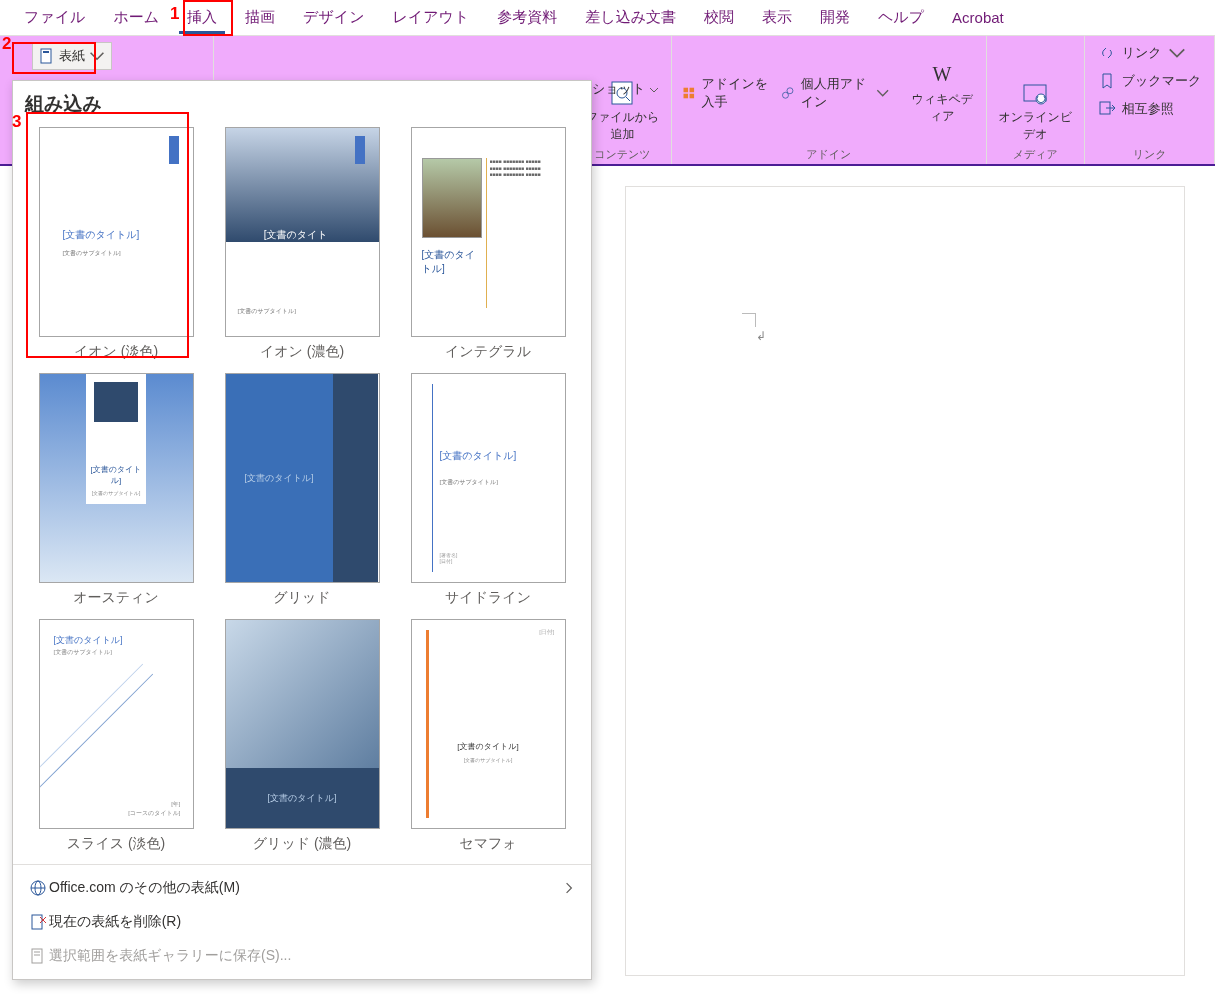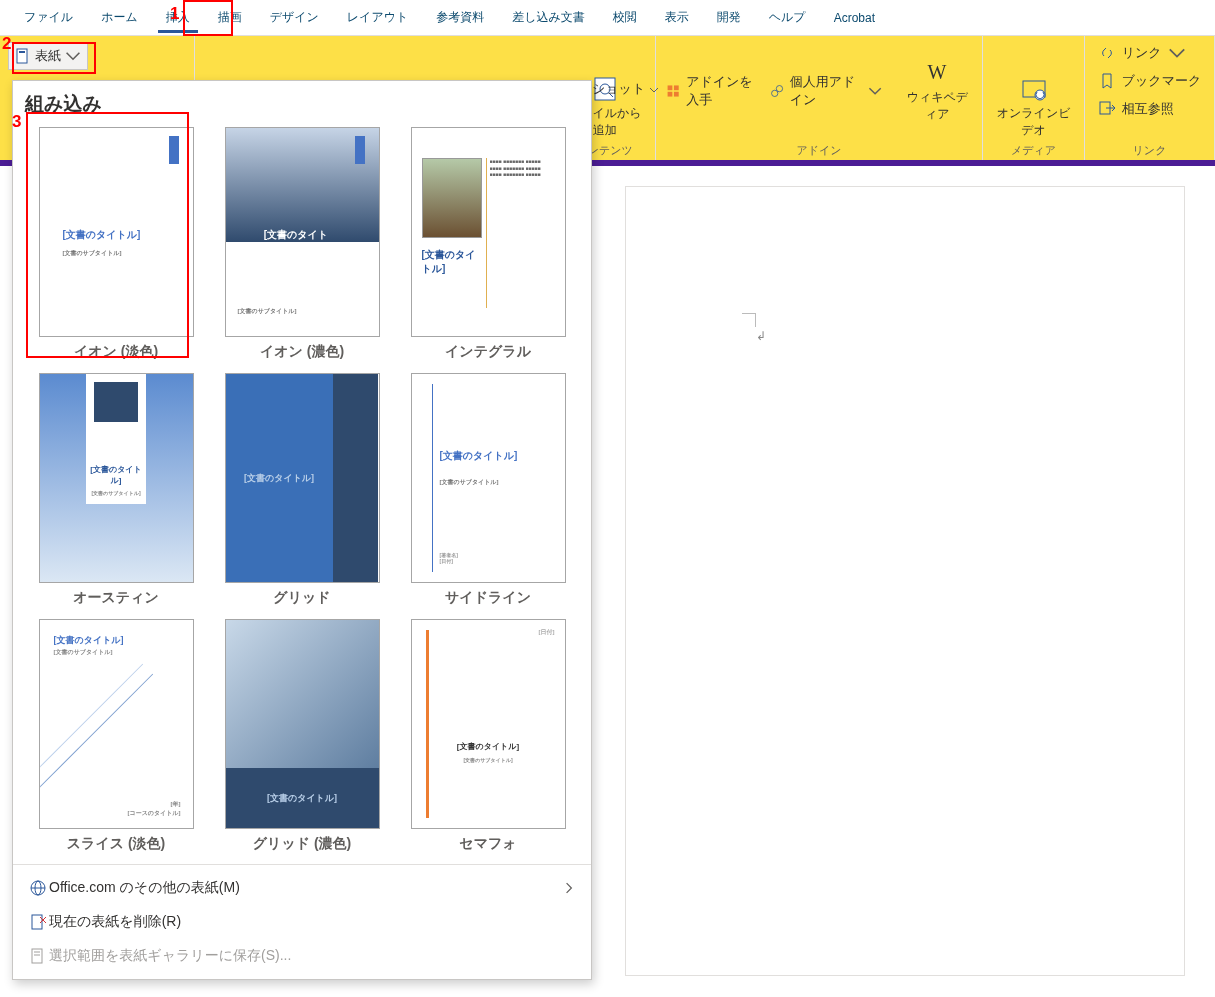--- a/index.html
+++ b/index.html
@@ -1,46 +1,46 @@
 <!DOCTYPE html>
 <html><head>
 <meta charset="utf-8">
 <style>
 * { box-sizing: border-box; margin: 0; padding: 0; }
 body { font-family: "Yu Gothic UI", "Meiryo", sans-serif; font-size: 13px; background: #fff; color: #323130; overflow: hidden; }
 .app { width: 1215px; height: 997px; position: relative; }
 
 
 .tabs { display: flex; align-items: center; height: 36px; border-bottom: 1px solid #e1dfdd; padding-left: 12px; gap: 4px; }
-.tab { padding: 6px 12px; cursor: pointer; font-size: 12px; color: #0c4a6e; }
+.tab { padding: 6px 12px; cursor: pointer; font-size: 15px; color: #701a75; }
 .tab.active { position: relative; }
 .tab.active::after { content:""; position:absolute; left:4px; right:4px; bottom:-1px; height:3px; background:#2b579a; }
 
 
 .anno { position: absolute; color: #ff0000; font-weight: bold; font-size: 17px; z-index: 200; }
 .redbox { position: absolute; border: 2px solid #ff0000; z-index: 150; pointer-events:none; }
 
 
-.ribbon { display: flex; height: 130px; border-bottom: 6px solid #4c1d95; background: #fde047; }
+.ribbon { display: flex; height: 130px; border-bottom: 2px solid #4c1d95; background: #f0abfc; padding-left: 24px; }
 .ribbon-left { width: 148px; display:flex; flex-direction:column; align-items:flex-start; padding: 6px 8px; }
 .cover-btn { display:flex; align-items:center; gap:4px; padding: 4px 6px; background:#f3f2f1; border:1px solid #c8c6c4; cursor:pointer; }
 .cover-btn svg { width:16px; height:16px; }
 .ribbon-group { display:flex; flex-direction:column; align-items:center; justify-content:space-between; padding:6px 10px 2px; border-right:1px solid #e1dfdd; }
 .ribbon-group-label { font-size:11px; color:#605e5c; margin-top:4px; }
 .ribbon-items { display:flex; align-items:flex-end; gap:14px; height:100%; }
 .ribbon-item { display:flex; flex-direction:column; align-items:center; gap:2px; font-size:12px; cursor:pointer; min-width:44px; text-align:center; }
 .ribbon-item svg { width:28px; height:28px; }
 .ribbon-item-h { display:flex; align-items:center; gap:6px; font-size:13px; cursor:pointer; padding:2px 0; }
 .ribbon-item-h svg { width:18px; height:18px; }
 
 
 .dropdown { position:absolute; left:12px; top:80px; width:580px; height:900px; background:#fff; border:1px solid #c8c6c4; box-shadow: 2px 4px 10px rgba(0,0,0,.2); z-index:100; display:flex; flex-direction:column; }
 .dropdown-header { font-weight:bold; padding:10px 12px 6px; font-size:19px; }
 .gallery-wrap { flex:1; overflow:hidden; position:relative; }
-.gallery { display:grid; grid-template-columns: repeat(3, 1fr); gap: 12px 20px; padding: 4px 20px 10px; overflow-y:auto; height: 740px; font-weight: bold; }
+.gallery { display:grid; grid-template-columns: repeat(3, 1fr); gap: 12px 20px; padding: 4px 20px 10px; overflow-y:auto; height: 740px; }
 .gallery::-webkit-scrollbar { width:17px; }
 .gallery::-webkit-scrollbar-track { background:#f3f2f1; border-left:1px solid #e1dfdd; }
 .gallery::-webkit-scrollbar-thumb { background:#c8c6c4; }
 .gallery::-webkit-scrollbar-button { background:#f3f2f1; height:17px; border:1px solid #c8c6c4; }
 .template { display:flex; flex-direction:column; align-items:center; cursor:pointer; }
 .thumb { width: 155px; height: 210px; border:1px solid #a6a6a6; background:#fff; position:relative; overflow:hidden; }
 .thumb-label { margin-top:6px; font-size:14px; color:#605e5c; }
 
 
 .t1 .bar { position:absolute; top:8px; right:14px; width:10px; height:28px; background:#4472c4; }

